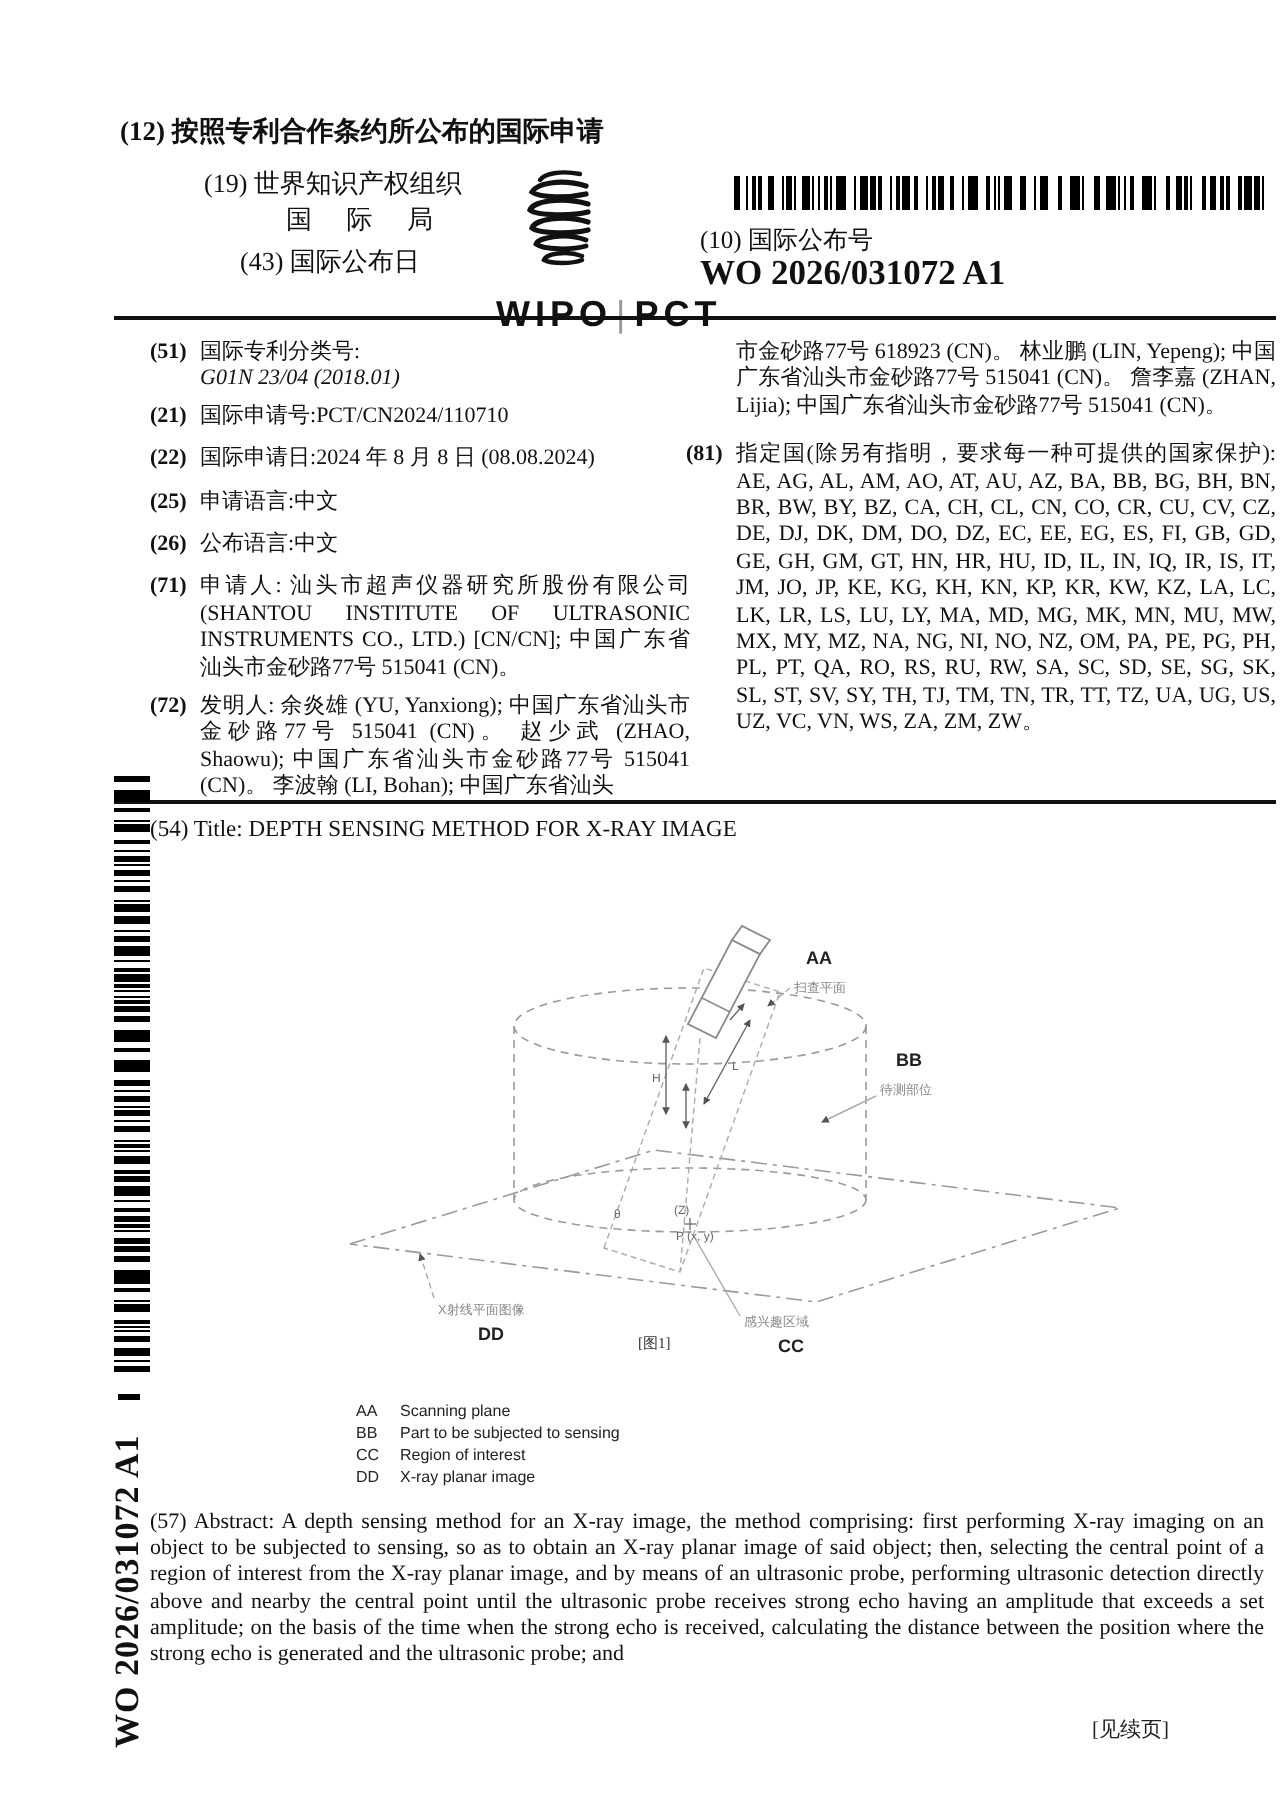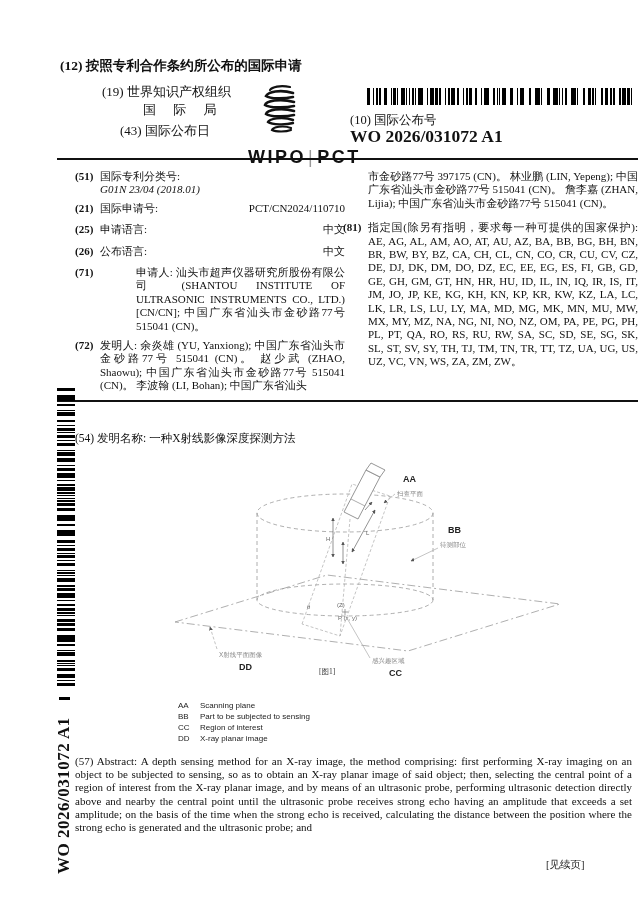--- a/index.html
+++ b/index.html
@@ -33,21 +33,21 @@
   .pubno{left:350px;top:126px;width:270px;font-size:17.5px;font-weight:bold;}
 
   .rule1{left:57px;top:158px;width:581px;height:2px;background:#111;}
   .rule2{left:57px;top:400px;width:581px;height:1.5px;background:#111;}
 
   
   .bib{font-size:11px;line-height:13.4px;}
   .frow{display:flex;}
   .fnum{width:25px;flex:none;font-weight:bold;}
   .fbody{flex:1;}
-  .kv{display:flex;justify-content:space-between;}
+  .kv{display:flex;justify-content:flex-start;}
   .lcol{left:75px;width:270px;}
   .rcol{left:343px;width:295px;}
   .indent25{margin-left:25px;}
 
   
   .title-en{left:75px;top:409px;width:560px;font-size:11.5px;}
   .title-zh{left:75px;top:431px;width:560px;font-size:11.5px;}
 
   
   .fig{left:100px;top:462px;width:530px;height:238px;}
@@ -125,68 +125,75 @@
     </div>
 
     <div class="frow" style="margin-bottom:8px;">
       <span class="fnum">(21)</span>
       <span class="fbody kv">
         <span>国际申请号:</span>
         <span>PCT/CN2024/110710</span>
       </span>
     </div>
 
+    <div class="frow" style="margin-bottom:8px;">
+      <span class="fnum">(22)</span>
+      <span class="fbody kv">
+        <span>国际申请日:</span>
+        <span>2024 年 8 月 8 日 (08.08.2024)</span>
+      </span>
+    </div>
 
     <div class="frow" style="margin-bottom:8px;">
       <span class="fnum">(25)</span>
       <span class="fbody kv">
         <span>申请语言:</span>
         <span>中文</span>
       </span>
     </div>
 
     <div class="frow" style="margin-bottom:8px;">
       <span class="fnum">(26)</span>
       <span class="fbody kv">
         <span>公布语言:</span>
         <span>中文</span>
       </span>
     </div>
 
-    <div class="frow" style="margin-bottom:6px;gap:36px;">
+    <div class="frow" style="margin-bottom:6px;">
       <span class="fnum">(71)</span>
       <span class="fbody just">
         <span>申请人: 汕头市超声仪器研究所股份有限公司 </span><span class="b">(SHANTOU INSTITUTE OF ULTRASONIC INSTRUMENTS CO., LTD.)</span><span> [CN/CN]; 中国广东省汕头市金砂路77号 515041 (CN)。</span>
       </span>
     </div>
 
     <div class="frow">
       <span class="fnum">(72)</span>
       <span class="fbody just">
         <span>发明人: 余炎雄 </span><span class="b">(YU, Yanxiong)</span><span>; 中国广东省汕头市金砂路77号 515041 (CN)。 赵少武 </span><span class="b">(ZHAO, Shaowu)</span><span>; 中国广东省汕头市金砂路77号 515041 (CN)。 李波翰 </span><span class="b">(LI, Bohan)</span><span>; 中国广东省汕头</span>
       </span>
     </div>
   </div>
 
   <div class="abs rcol bib" style="top:170px;">
 
     <div class="indent25 just" style="margin-bottom:11px;">
-      <span>市金砂路77号 397175 (CN)。 林业鹏 </span><span class="b">(LIN, Yepeng)</span><span>; 中国广东省汕头市金砂路77号 515041 (CN)。 詹李嘉 </span><span class="b">(ZHAN, Lijia)</span><span>; 中国广东省汕头市金砂路77号 515041 (CN)。</span>
+      <span>市金砂路77号 618923 (CN)。 林业鹏 </span><span class="b">(LIN, Yepeng)</span><span>; 中国广东省汕头市金砂路77号 515041 (CN)。 詹李嘉 </span><span class="b">(ZHAN, Lijia)</span><span>; 中国广东省汕头市金砂路77号 515041 (CN)。</span>
     </div>
 
     <div class="frow">
       <span class="fnum">(81)</span>
       <span class="fbody just">指定国(除另有指明，要求每一种可提供的国家保护): AE, AG, AL, AM, AO, AT, AU, AZ, BA, BB, BG, BH, BN, BR, BW, BY, BZ, CA, CH, CL, CN, CO, CR, CU, CV, CZ, DE, DJ, DK, DM, DO, DZ, EC, EE, EG, ES, FI, GB, GD, GE, GH, GM, GT, HN, HR, HU, ID, IL, IN, IQ, IR, IS, IT, JM, JO, JP, KE, KG, KH, KN, KP, KR, KW, KZ, LA, LC, LK, LR, LS, LU, LY, MA, MD, MG, MK, MN, MU, MW, MX, MY, MZ, NA, NG, NI, NO, NZ, OM, PA, PE, PG, PH, PL, PT, QA, RO, RS, RU, RW, SA, SC, SD, SE, SG, SK, SL, ST, SV, SY, TH, TJ, TM, TN, TR, TT, TZ, UA, UG, US, UZ, VC, VN, WS, ZA, ZM, ZW。</span>
     </div>
   </div>
 
   <div class="abs rule2"></div>
 
-  <div class="abs title-zh">
-    <span class="b">(54)</span><span> 发明名称:</span><span> 一种X射线影像深度探测方法</span>
+  <div class="abs title-en">
+    <span class="b">(54) Title:</span><span> DEPTH SENSING METHOD FOR X-RAY IMAGE</span>
   </div>
 
   <svg class="abs fig" viewBox="0 0 530 238">
     <defs>
       <marker id="arr" viewBox="0 0 8 8" refX="7" refY="4" markerWidth="5.5" markerHeight="5.5" orient="auto-start-reverse">
         <path d="M0,0 L8,4 L0,8 z" fill="#555"></path>
       </marker>
     </defs>
 
     <polygon class="ln dshdot" points="75,160 227,113 460,142 308,189"></polygon>

